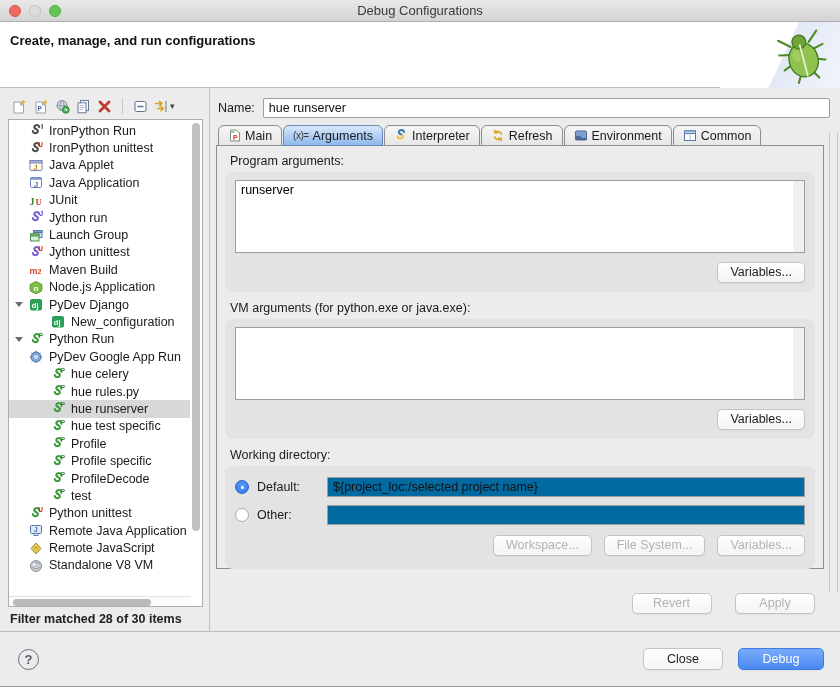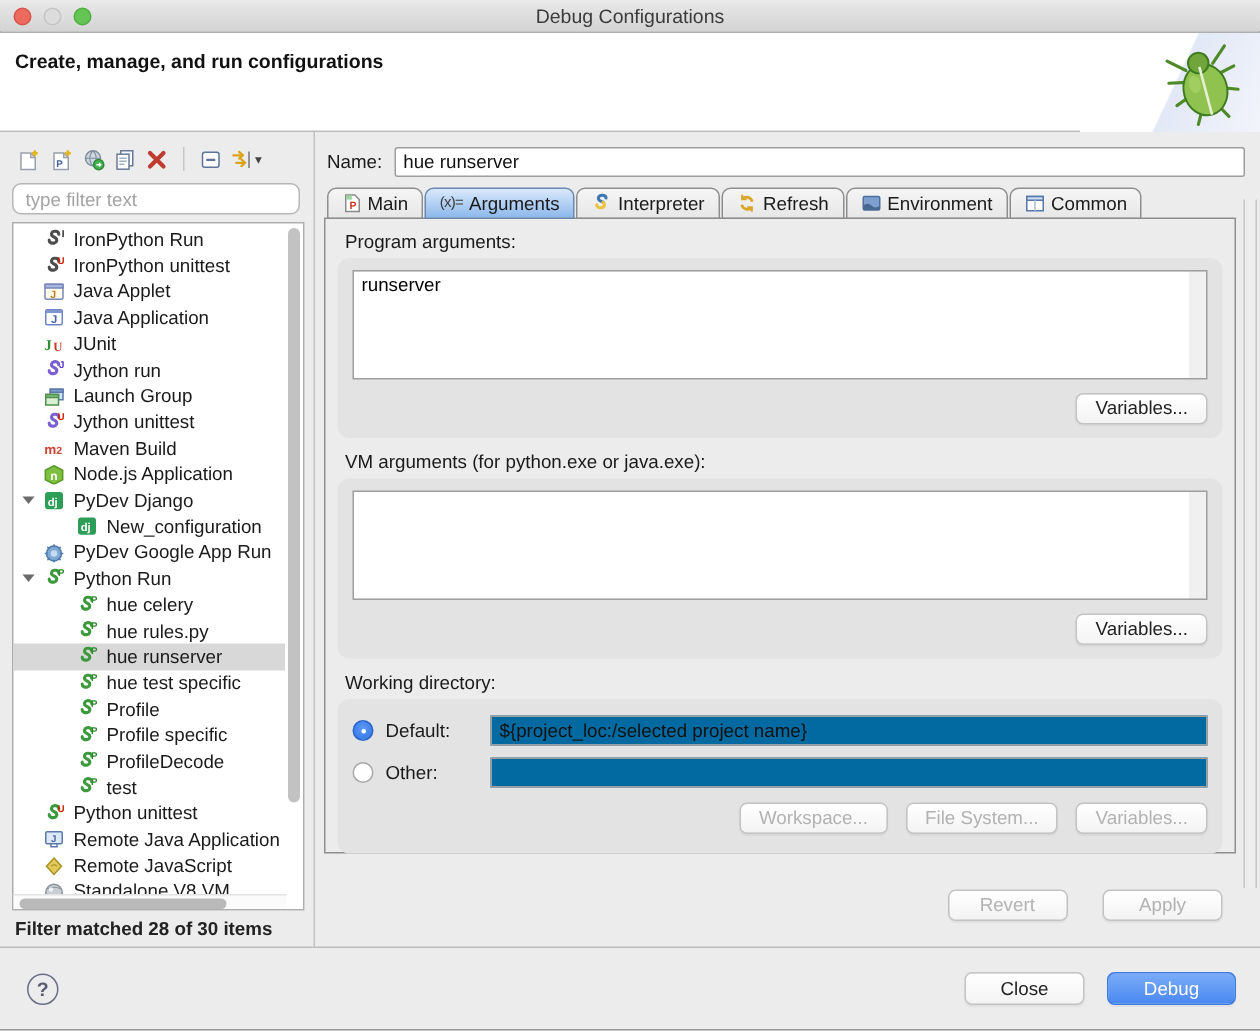--- a/index.html
+++ b/index.html
@@ -219,21 +219,20 @@
         <span class="tbtn">
           <span class="ticon">
             <svg width="15" height="15" viewBox="0 0 15 15">
               <path d="M12 2 v11" stroke="#8a8a8a" stroke-width="1.2"></path>
               <path d="M1.5 4.5 h6.5 M8 4.5 l-2.6 -2.2 M8 4.5 l-2.6 2.2 M3.5 9.5 h6 M9.5 9.5 l-2.6 -2.2 M9.5 9.5 l-2.6 2.2" stroke="#dba21a" stroke-width="1.5" fill="none" stroke-linecap="round"></path>
             </svg>
           </span>
           <span class="ddcaret">▾</span>
         </span>
       </div>
-    <input class="filterbox" placeholder="type filter text" style="">
     <div class="tree">
       <div class="tree-rows">
           <div class="trow lv1">
             <span class="tico">
               <svg width="14" height="13" viewBox="0 0 14 13">
                 <path d="M10.2 3.1 C10.2 1.4 8.4 0.8 6.9 1.2 C5.2 1.6 4.8 3.6 6.2 4.5 L8 5.6 C9.4 6.5 9 8.6 7.3 9 C5.6 9.4 3.8 8.8 3.8 7.1" fill="none" stroke="#4c4c4c" stroke-width="2.1" stroke-linecap="round"></path>
                 <text x="14" y="5" text-anchor="end" font-size="6.5" font-weight="bold" fill="#222">I</text>
               </svg>
             </span>
             <span class="tlabel">IronPython Run</span>
@@ -336,38 +335,38 @@
           <div class="trow lv2">
             <span class="tico">
               <svg width="14" height="13" viewBox="0 0 14 13">
                 <rect x="1" y="1" width="12" height="11.5" rx="2" fill="#2d9e57"></rect>
                 <text x="2.8" y="10" font-size="7.5" font-weight="bold" fill="#fff">dj</text>
               </svg>
             </span>
             <span class="tlabel">New_configuration</span>
           </div>
           <div class="trow lv1">
+            <span class="arr"></span>
+            <span class="tico">
+              <svg width="14" height="13" viewBox="0 0 14 13">
+                <path d="M10.2 3.1 C10.2 1.4 8.4 0.8 6.9 1.2 C5.2 1.6 4.8 3.6 6.2 4.5 L8 5.6 C9.4 6.5 9 8.6 7.3 9 C5.6 9.4 3.8 8.8 3.8 7.1" fill="none" stroke="#3c9a3c" stroke-width="2.1" stroke-linecap="round"></path>
+                <text x="14" y="5" text-anchor="end" font-size="6.5" font-weight="bold" fill="#2e8b2e">P</text>
+              </svg>
+            </span>
+            <span class="tlabel">Python Run</span>
+          </div>
+          <div class="trow lv1">
             <span class="tico">
               <svg width="14" height="13" viewBox="0 0 14 13">
                 <circle cx="7" cy="7" r="5" fill="#7fa9d4" stroke="#4e7bac"></circle>
                 <circle cx="7" cy="7" r="2.2" fill="#c6dcf2"></circle>
                 <path d="M7 0.8 v2 M7 11.2 v2 M0.8 7 h2 M11.2 7 h2 M2.6 2.6 l1.4 1.4 M10 10 l1.4 1.4 M11.4 2.6 l-1.4 1.4 M4 10 l-1.4 1.4" stroke="#4e7bac"></path>
               </svg>
             </span>
             <span class="tlabel">PyDev Google App Run</span>
-          </div>
-          <div class="trow lv1">
-            <span class="arr"></span>
-            <span class="tico">
-              <svg width="14" height="13" viewBox="0 0 14 13">
-                <path d="M10.2 3.1 C10.2 1.4 8.4 0.8 6.9 1.2 C5.2 1.6 4.8 3.6 6.2 4.5 L8 5.6 C9.4 6.5 9 8.6 7.3 9 C5.6 9.4 3.8 8.8 3.8 7.1" fill="none" stroke="#3c9a3c" stroke-width="2.1" stroke-linecap="round"></path>
-                <text x="14" y="5" text-anchor="end" font-size="6.5" font-weight="bold" fill="#2e8b2e">P</text>
-              </svg>
-            </span>
-            <span class="tlabel">Python Run</span>
           </div>
           <div class="trow lv2">
             <span class="tico">
               <svg width="14" height="13" viewBox="0 0 14 13">
                 <path d="M10.2 3.1 C10.2 1.4 8.4 0.8 6.9 1.2 C5.2 1.6 4.8 3.6 6.2 4.5 L8 5.6 C9.4 6.5 9 8.6 7.3 9 C5.6 9.4 3.8 8.8 3.8 7.1" fill="none" stroke="#3c9a3c" stroke-width="2.1" stroke-linecap="round"></path>
                 <text x="14" y="5" text-anchor="end" font-size="6.5" font-weight="bold" fill="#2e8b2e">P</text>
               </svg>
             </span>
             <span class="tlabel">hue celery</span>
           </div>

